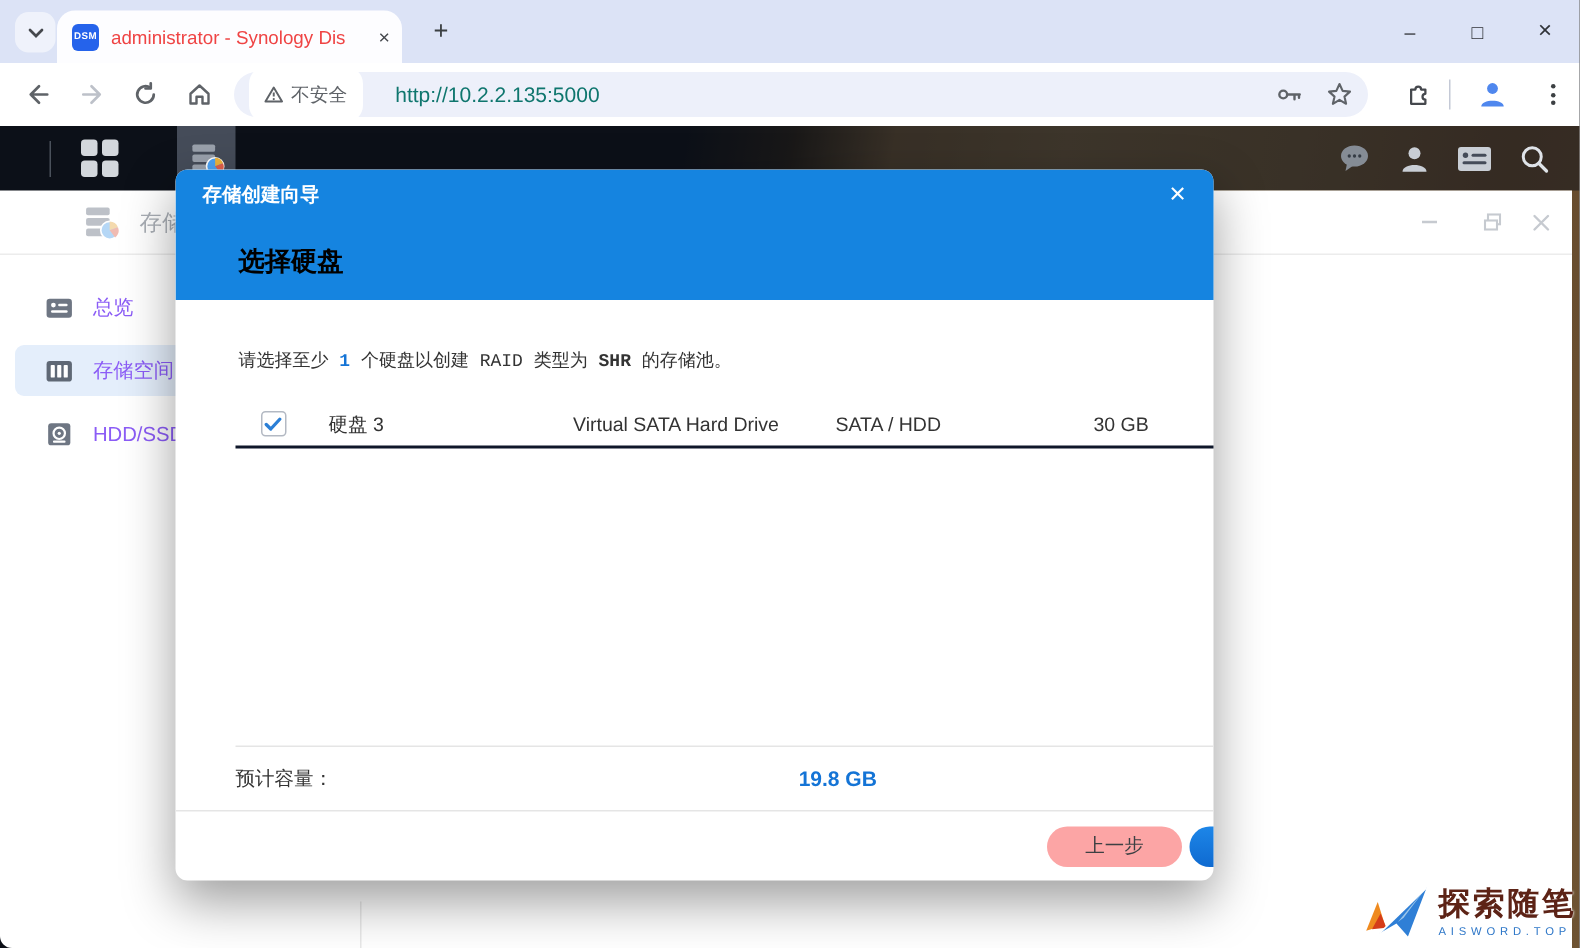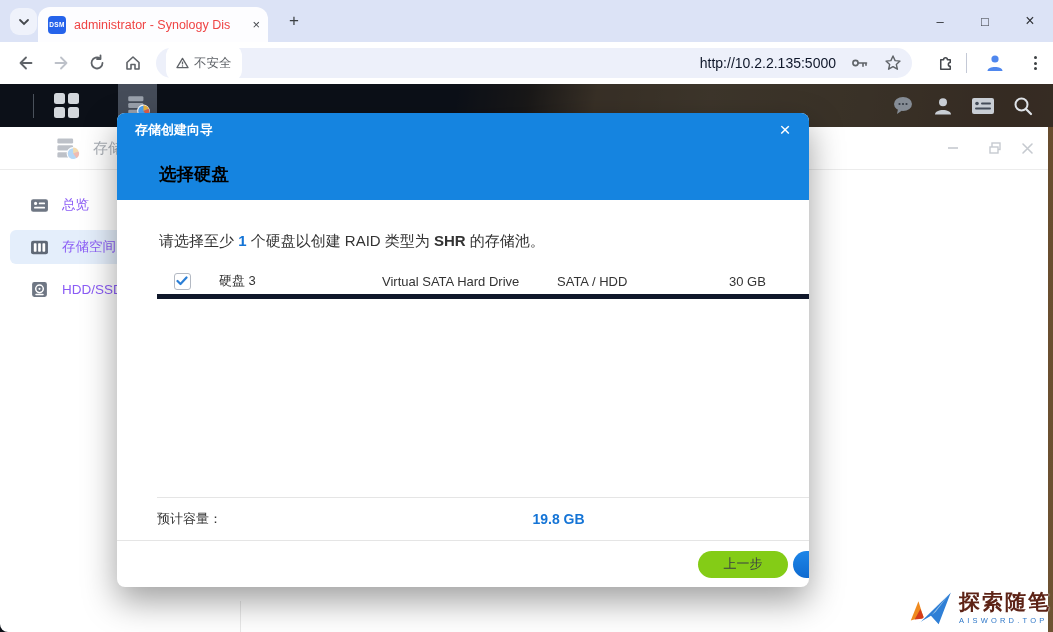--- a/index.html
+++ b/index.html
@@ -15,21 +15,21 @@
   .tab-title { font-size:12.5px; color:#ef4444; margin-left:8px; white-space:nowrap; overflow:hidden; flex:1; }
   .tab-close { color:#45484d; font-size:13px; margin-left:6px; cursor:pointer; line-height:1; }
   .newtab { left:283px; top:10px; width:22px; height:22px; font-size:17px; color:#3c4043; display:flex; align-items:center; justify-content:center; cursor:pointer; }
   .win-btn { top:0; height:42px; width:34px; display:flex; align-items:center; justify-content:center; font-size:13px; color:#2f3237; cursor:pointer; }
 
   .toolbar { left:0; top:42px; width:1053px; height:42px; background:#ffffff; }
   .nav-ic { top:42px; width:34px; height:42px; display:flex; align-items:center; justify-content:center; cursor:pointer; }
   .addr { left:156px; top:48px; width:756px; height:30px; border-radius:15px; background:#edf0fa; display:flex; align-items:center; padding:0 10px; }
   .sec-chip { background:#fff; border-radius:12px; height:38px; display:flex; align-items:center; padding:0 10px; gap:5px; cursor:pointer; }
   .sec-chip span { font-size:12.5px; color:#5f6368; }
-  .url { font-size:14px; color:#0f172a; margin-left:4px; flex:1; white-space:nowrap;text-align:right; }
+  .url { font-size:14px; color:#0f766e; margin-left:22px; flex:1; white-space:nowrap; }
   .addr-ic { margin-left:14px; cursor:pointer; display:flex; }
   .menu-dots { display:flex; flex-direction:column; gap:2.5px; cursor:pointer; }
   .menu-dots i { width:3px; height:3px; border-radius:50%; background:#3c4043; }
   .vsep { width:1px; height:20px; background:#c4c9d6; }
 
   
   .desktop { left:0; top:84px; width:1053px; height:548px;
     background:linear-gradient(100deg,#0b0f16 0%,#0b0f16 40%,#261f14 46%,#6a5434 52%,#75603e 62%,#6e5836 75%,#64492c 88%,#6e5332 100%); }
   .taskbar { left:0; top:84px; width:1053px; height:43px; background:rgba(14,19,27,.55); display:flex; align-items:center; }
   .tb-sep { left:33px; top:94px; width:1px; height:24px; background:#4a515b; }
@@ -48,44 +48,44 @@
   .side-item .lbl { font-size:13.5px; color:#8b5cf6; white-space:nowrap; }
   .side-item.sel { background:#e4eefb; }
   .sm-div { left:240px; top:601px; width:1px; height:31px; background:#e8e8e8; }
 
   
   .dlg { left:117px; top:113px; width:692px; height:474px; background:#fff; border-radius:8px; box-shadow:0 14px 34px rgba(0,0,0,.38); overflow:hidden; }
   .dlg-head { left:0; top:0; width:820px; height:87px; background:#1584e0; cursor:move; }
   .dlg-title { left:18px; top:8px; font-size:13px; font-weight:bold; color:#fff; }
   .dlg-close { right:10px; top:3px; width:28px; height:28px; color:#fff; font-size:19px; display:flex; align-items:center; justify-content:center; cursor:pointer; }
   .dlg-step { left:42px; top:49px; font-size:17.5px; font-weight:bold; color:#000000;text-align:right; }
-  .dlg-instr { left:42px; top:119px; font-size:15px; color:#333; }
+  .dlg-instr { left:42px; top:119px; font-size:12px; color:#333;font-family:Liberation Mono, monospace; }
   .dlg-instr .cnt { color:#1474d6; font-weight:bold; }
   .dlg-instr .raid { font-weight:bold; }
 
   .tbl { left:40px; top:155px; width:755px; }
   .trow { display:flex; align-items:center; }
   .thead { height:29px; border-top:1px solid #e2e5e9; border-bottom:1px solid #e2e5e9; }
   .thead .cell { color:#9ba1a8; font-size:13px; height:100%; display:flex; align-items:center; border-right:1px solid #e2e5e9; padding-left:12px; }
   .thead .cell.last { border-right:none; }
-  .tdata { height:31px; border-bottom:5px solid #0f172a; }
+  .tdata { height:31px; border-bottom:2px solid #0f172a; }
   .tdata .cell { color:#333; font-size:13px; padding-left:12px; }
   .c0 { width:50px; display:flex; justify-content:center; padding-left:0 !important; }
   .c1 { width:163px; } .c2 { width:175px; } .c3 { width:172px; } .c4 { width:158px; } .c5 { width:37px; padding-left:0 !important; }
   .cb { width:17px; height:17px; border:1px solid #b3b9c3; border-radius:3px; background:#fff; display:flex; align-items:center; justify-content:center; cursor:pointer; }
 
   .cap-hr { left:40px; top:384px; width:755px; height:1px; background:#e5e5e5; }
   .cap-row { left:40px; top:393px; width:755px; height:26px; display:flex; align-items:center; justify-content:space-between; gap:0; }
   .cap-label { font-size:13px; color:#333; }
   .cap-value { font-size:14px; font-weight:bold; color:#1474d6; }
   .info-dot { width:17px; height:17px; border-radius:50%; background:#cfe4f7; color:#1474d6; font-size:11px; font-weight:bold; font-style:italic; font-family:"Liberation Serif",serif; display:flex; align-items:center; justify-content:center; cursor:pointer; }
 
   .dlg-foot { left:0; top:427px; width:820px; height:47px; border-top:1px solid #e5e5e5; display:flex; align-items:center; justify-content:flex-end; padding-right:25px; gap:5px; }
   .btn { height:27px; border:none; border-radius:14px; font-size:13px; font-family:inherit; cursor:pointer; }
-  .btn-prev { width:90px; background:#84cc16; color:#3c4043;text-align:center; }
+  .btn-prev { width:90px; background:#fca5a5; color:#3c4043;text-align:center; }
   .btn-next { width:119px; background:linear-gradient(#1d86e8,#0f6ad0); color:#fff; }
 
   
   .wm { right:2px; bottom:2px; display:flex; align-items:center; gap:5px; z-index:9; }
   .wm-txt { display:flex; flex-direction:column; align-items:flex-start; }
   .wm-title { font-family:"Liberation Serif",serif; font-weight:bold; font-size:21px; letter-spacing:2px; color:#5d2316; text-shadow:0 0 2px #fff, 0 0 1px #fff; line-height:1; }
   .wm-sub { font-size:7.5px; letter-spacing:3.2px; color:#2e77c8; margin-top:3px; }
 </style>
 </head>
 <body>

